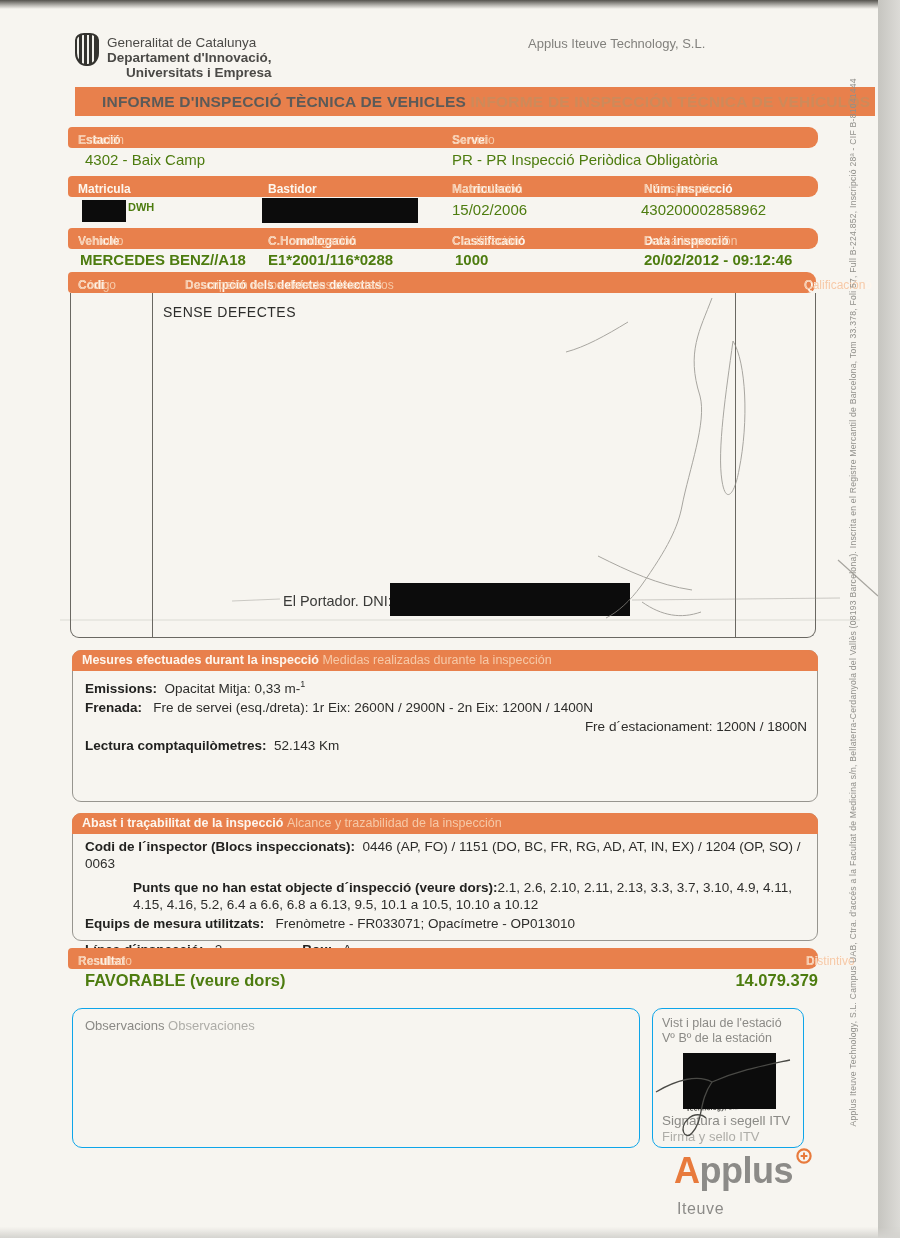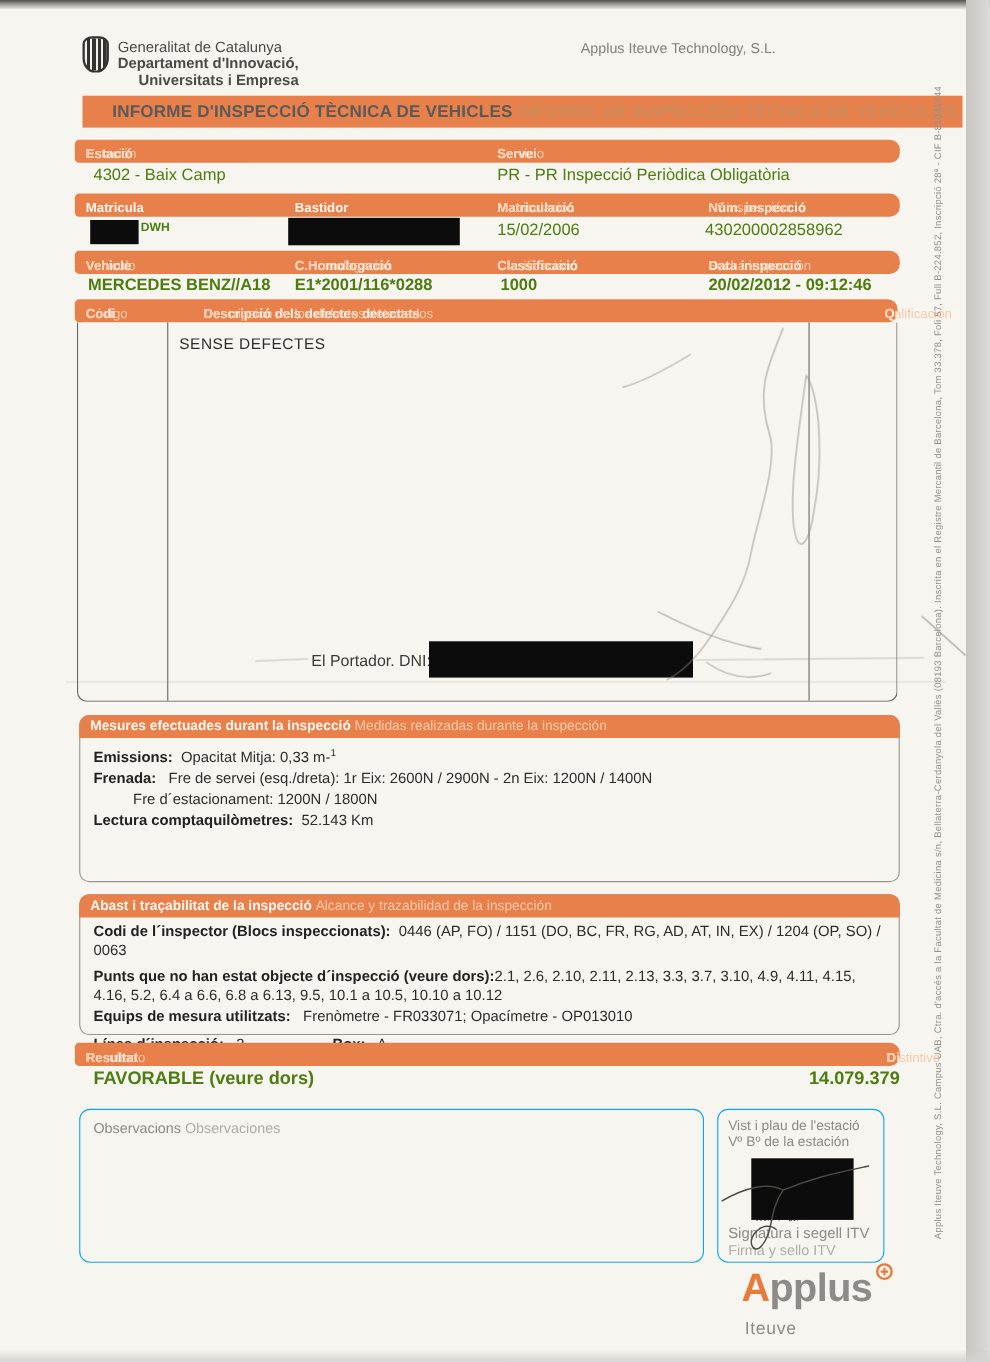--- a/index.html
+++ b/index.html
@@ -150,32 +150,32 @@
     <div class="redact abs" style="left:322px;top:311px;width:240px;height:33px;"></div>
   </div>
 
   <div class="abs secbox" style="left:72px;top:650px;width:744px;height:150px;">
     <div class="sechead">
       <span class="lc"><span>Mesures efectuades durant la inspecció</span> <span class="le">Medidas realizadas durante la inspección</span></span>
     </div>
     <div class="seccontent">
       <p class="mline"><b>Emissions:</b>&nbsp; <span>Opacitat Mitja: 0,33 m-</span><sup>1</sup></p>
       <p class="mline"><b>Frenada:</b>&nbsp;&nbsp; <span>Fre de servei (esq./dreta): 1r Eix: 2600N / 2900N - 2n Eix: 1200N / 1400N</span></p>
-      <p class="mline" style="margin-left:36px;">Fre d´estacionament:  1200N / 1800N</p>
+      <p class="mline" style="margin-left:84px;text-align:right;">Fre d´estacionament:  1200N / 1800N</p>
       <p class="mline"><b>Lectura comptaquilòmetres:</b>&nbsp; <span>52.143 Km</span></p>
     </div>
   </div>
 
   <div class="abs secbox" style="left:72px;top:813px;width:744px;height:126px;">
     <div class="sechead">
       <span class="lc"><span>Abast i traçabilitat de la inspecció</span> <span class="le">Alcance y trazabilidad de la inspección</span></span>
     </div>
     <div class="seccontent" style="top:24px;">
       <p class="mline"><b>Codi de l´inspector (Blocs inspeccionats):</b>&nbsp; <span>0446 (AP, FO) / 1151 (DO, BC, FR, RG, AD, AT, IN, EX) / 1204 (OP, SO)  / 0063</span></p>
-      <p class="mline" style="margin-top:7px;"><b>Punts que no han estat objecte d´inspecció (veure dors):</b><span>2.1, 2.6, 2.10, 2.11, 2.13, 3.3, 3.7, 3.10, 4.9, 4.11, 4.15, 4.16, 5.2, 6.4 a 6.6, 6.8 a 6.13, 9.5, 10.1 a 10.5, 10.10 a 10.12</span></p>
+      <p class="mline" style="margin-top:7px;margin-left:48px;"><b>Punts que no han estat objecte d´inspecció (veure dors):</b><span>2.1, 2.6, 2.10, 2.11, 2.13, 3.3, 3.7, 3.10, 4.9, 4.11, 4.15, 4.16, 5.2, 6.4 a 6.6, 6.8 a 6.13, 9.5, 10.1 a 10.5, 10.10 a 10.12</span></p>
       <p class="mline"><b>Equips de mesura utilitzats:</b>&nbsp;&nbsp; <span>Frenòmetre - FR033071; Opacímetre - OP013010</span></p>
       <p class="mline" style="margin-top:9px;"><b>Línea d´inspecció:</b>&nbsp;&nbsp; <span>2</span><b style="margin-left:80px;">Box:</b>&nbsp;&nbsp; <span>A</span></p>
     </div>
   </div>
 
   <div class="abs obar" style="left:68px;top:948px;width:750px;">
     <span style="left:10px;">
         <span class="lc">Resultat</span> 
         <span class="le">Resultado</span>
       </span>

